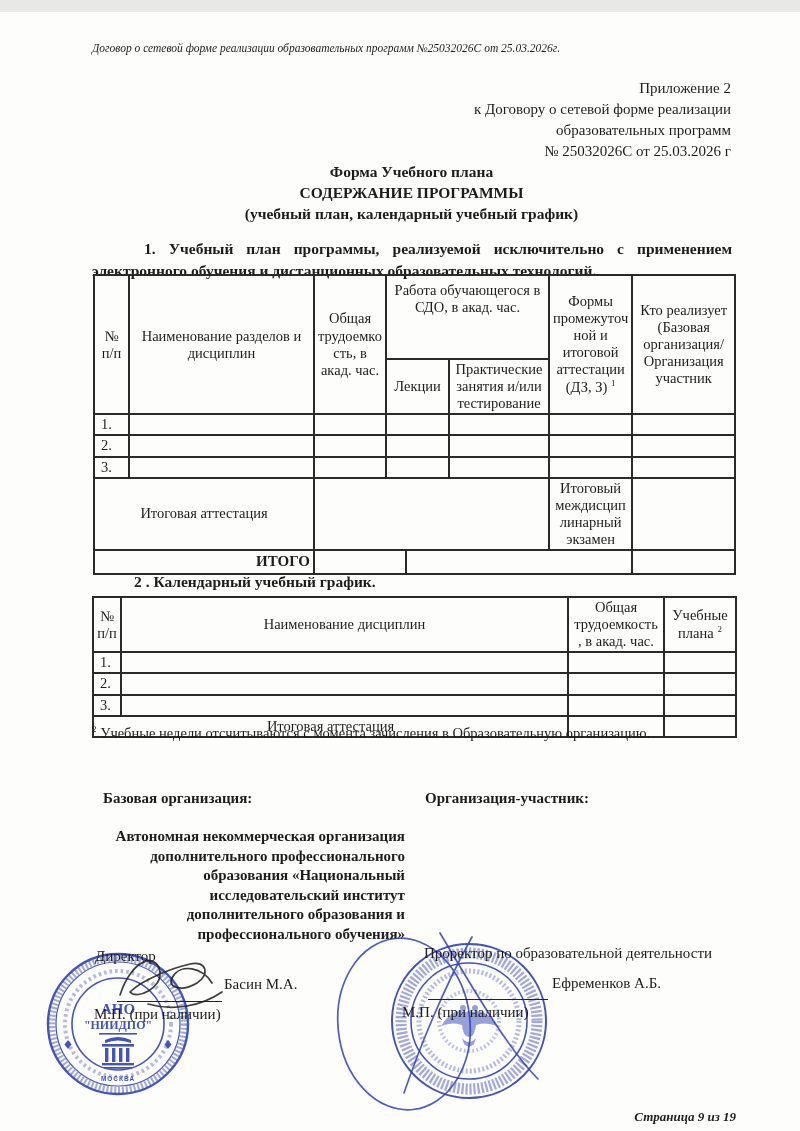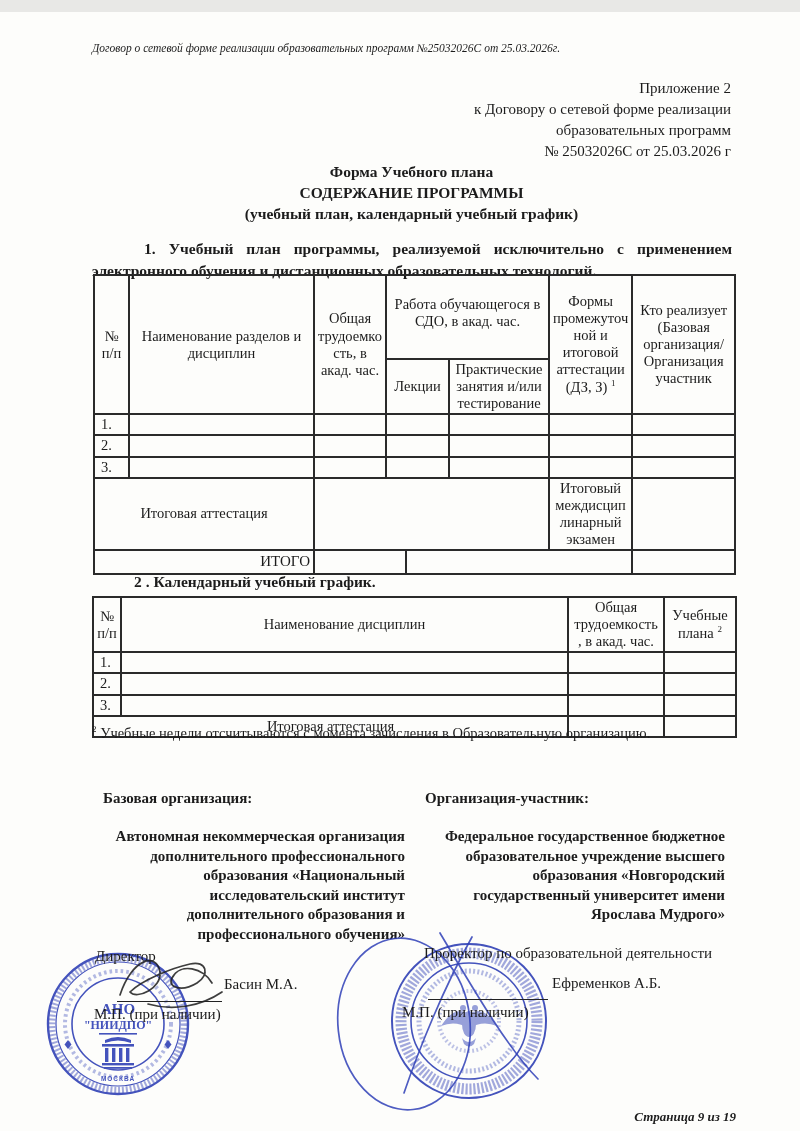--- a/index.html
+++ b/index.html
@@ -13,21 +13,21 @@
   .note{top:30px;left:92px;width:560px;font-size:11.5px;font-style:italic;}
   .appendix{top:66px;right:69px;text-align:right;font-size:15px;line-height:21px;}
   .titles{top:149px;left:92px;width:639px;text-align:center;font-weight:bold;font-size:15.5px;line-height:21px;}
   .s1head{top:226px;left:92px;width:640px;font-weight:bold;font-size:15.5px;line-height:21.5px;text-indent:52px;text-align:justify;}
   .s2head{top:561px;left:134px;font-weight:bold;font-size:15.5px;}
   table{border-collapse:collapse;table-layout:fixed;}
   td{border:2px solid #2a2a2a;font-size:14.5px;line-height:1.18;text-align:center;vertical-align:middle;padding:1px 3px;overflow:hidden;}
   .t1{top:262px;left:93px;}
   .t2{top:584px;left:92px;}
   td.numcell{text-align:left;padding-left:6px;}
-  td.itogo-label{text-align:right;font-weight:normal;font-size:15px;}
+  td.itogo-label{text-align:right;font-weight:bold;font-size:15px;}
   .fn{left:92px;font-size:14.5px;}
   .fn1{top:535px;}
   .fn2{top:712px;}
   .orglabel{top:778px;font-weight:bold;font-size:15px;}
   .orgname{top:815px;font-weight:bold;font-size:15px;line-height:19.5px;text-align:right;}
   .sigtext{font-size:15px;}
   .sigline{border-top:1.6px solid #222;height:0;}
   .footer{top:1097px;right:64px;font-weight:bold;font-style:italic;font-size:13px;}
   .stamp{opacity:.88;pointer-events:none;}
   .pen{opacity:.85;pointer-events:none;}
@@ -64,21 +64,21 @@
       <col style="width:43px">
         <col style="width:100px">
         <col style="width:80px">
         <col style="width:103px">
     </colgroup>
     <tbody>
         <tr style="height:84px">
       <td rowspan="2">№ п/п</td>
       <td rowspan="2">Наименование разделов и дисциплин</td>
       <td rowspan="2">Общая трудоемко сть, в акад. час.</td>
-      <td colspan="3" style="vertical-align:top;padding-top:20px">Работа обучающегося в СДО, в акад. час.</td>
+      <td colspan="3" style="vertical-align:top;padding-top:6px">Работа обучающегося в СДО, в акад. час.</td>
       <td rowspan="2"><span>Формы промежуточ ной и итоговой аттестации (ДЗ, З)</span> <sup>1</sup></td>
       <td rowspan="2">Кто реализует (Базовая организация/ Организация участник</td>
     </tr>
     <tr style="height:46px">
       <td colspan="2">Лекции</td>
       <td>Практические занятия и/или тестирование</td>
     </tr>
     <tr style="height:20px">
       <td class="numcell">1.</td>
       <td></td>
@@ -162,21 +162,20 @@
       <td></td>
     </tr>
   </tbody>
     </table>
 
   <div class="abs fn fn2"><sup>2</sup><span> Учебные недели отсчитываются с момента зачисления в Образовательную организацию.</span></div>
 
   <div class="abs orglabel" style="left:103px">Базовая организация:</div>
   <div class="abs orglabel" style="left:425px">Организация-участник:</div>
   <div class="abs orgname" style="left:103px;width:302px">Автономная некоммерческая организация дополнительного профессионального образования «Национальный исследовательский институт дополнительного образования и профессионального обучения»</div>
-  <div class="abs orgname" style="left:425px;width:300px">Федеральное государственное бюджетное образовательное учреждение высшего образования «Новгородский государственный университет имени Ярослава Мудрого»</div>
 
   <svg class="abs stamp" style="left:44px;top:938px" width="148" height="148" viewBox="0 0 148 148">
     <g fill="none" stroke="#2b3cb4">
       <circle cx="74" cy="74" r="70" stroke-width="2.4"></circle>
       <circle cx="74" cy="74" r="62" stroke-width="1.2"></circle>
       <circle cx="74" cy="74" r="66" stroke-width="6.5" stroke-dasharray="2 1.9" opacity=".5"></circle>
       <circle cx="74" cy="74" r="46" stroke-width="1.6"></circle>
       <circle cx="74" cy="74" r="53" stroke-width="4" stroke-dasharray="2.6 3" opacity=".4"></circle>
     </g>
     <g fill="#2b3cb4">

